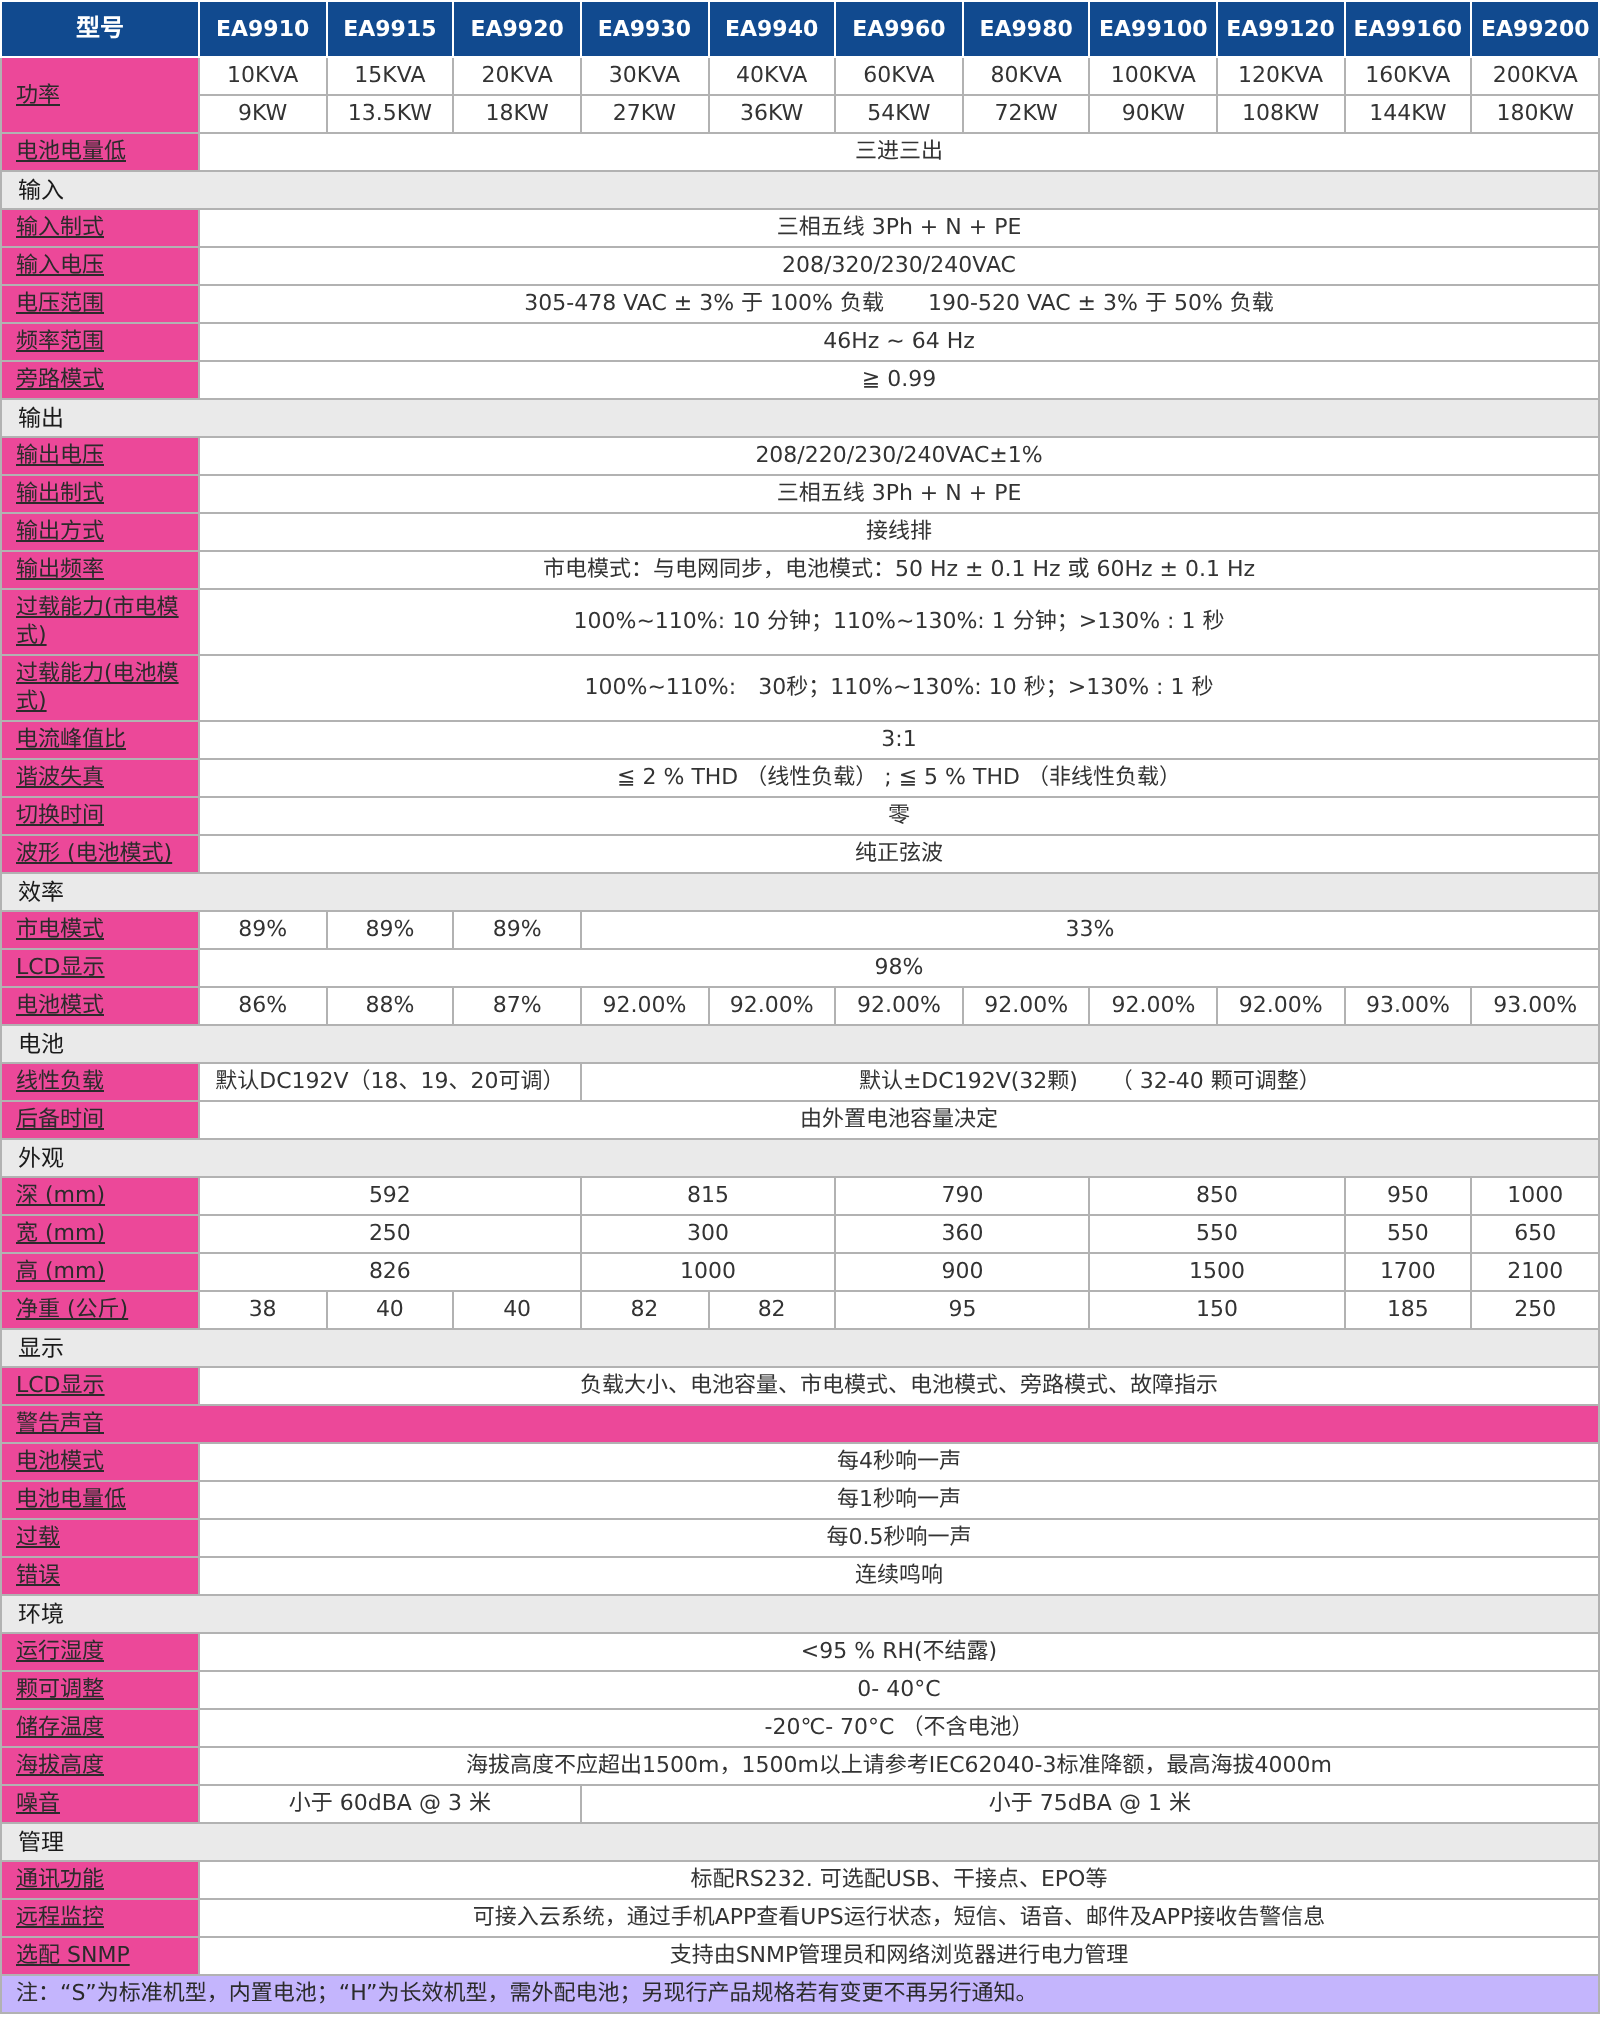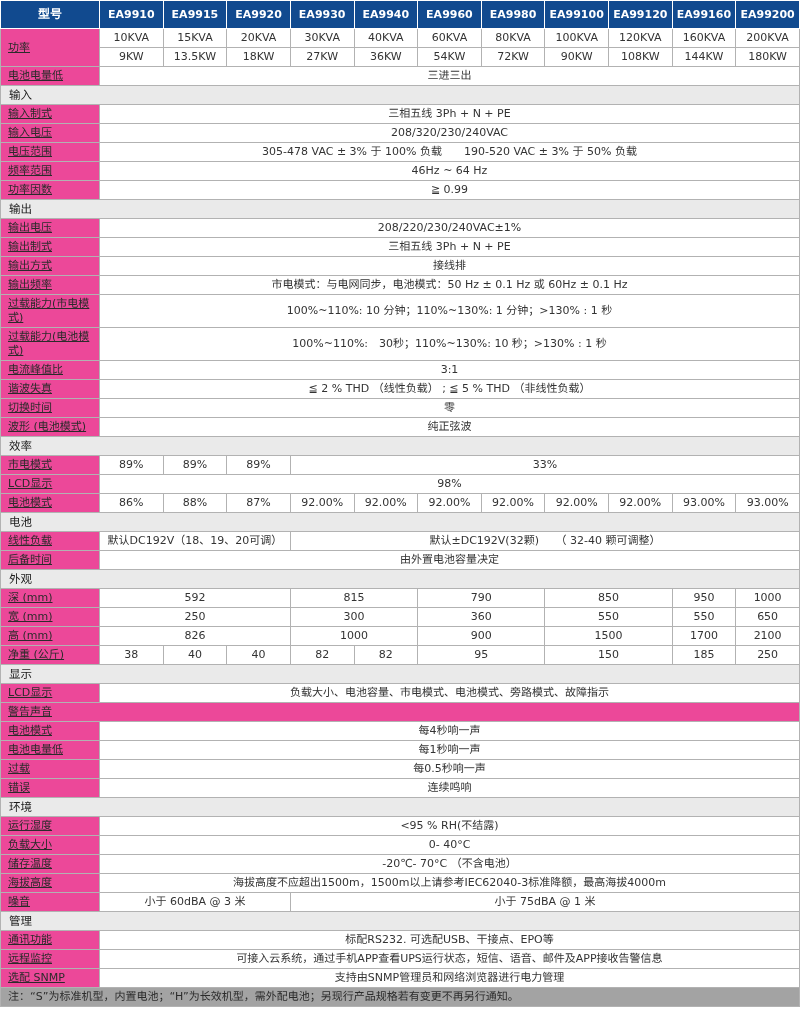--- a/index.html
+++ b/index.html
@@ -46,21 +46,21 @@
   td.section{
     background:var(--section-bg);
     font-weight:normal;text-align:left;padding-left:8px;
     color:#1a1a1a;font-size:11.5px;
   }
   td.label{
     text-align:left;padding-left:7px;background:#ec4899;color:#2b2b2b;text-decoration:underline;
   }
   td.value{background:#ffffff;}
   td.note{
-    text-align:left;padding-left:7px;background:#a3a3a3;color:#2b2b2b;
+    text-align:left;padding-left:7px;background:#c4b5fd;color:#2b2b2b;
   }
 </style>
 </head>
 <body>
 
 <div>
   <table class="spec" id="spec-table">
     <colgroup>
       <col style="width:99px">
       <col>
@@ -134,21 +134,21 @@
         </tr>
         <tr class="h-std">
           <td class="label">电压范围</td>
           <td class="value" colspan="11">305-478 VAC ± 3% 于 100% 负载　　190-520 VAC ± 3% 于 50% 负载</td>
         </tr>
         <tr class="h-std">
           <td class="label">频率范围</td>
           <td class="value" colspan="11">46Hz ~ 64 Hz</td>
         </tr>
         <tr class="h-std">
-          <td class="label">功率因数</td>
+          <td class="label">旁路模式</td>
           <td class="value" colspan="11">≧ 0.99</td>
         </tr>
         <tr class="h-std">
           <td class="section" colspan="12">输出</td>
         </tr>
         <tr class="h-std">
           <td class="label">输出电压</td>
           <td class="value" colspan="11">208/220/230/240VAC±1%</td>
         </tr>
         <tr class="h-std">
@@ -296,21 +296,21 @@
           <td class="value" colspan="11">连续鸣响</td>
         </tr>
         <tr class="h-std">
           <td class="section" colspan="12">环境</td>
         </tr>
         <tr class="h-std">
           <td class="label">运行湿度</td>
           <td class="value" colspan="11">&lt;95 % RH(不结露)</td>
         </tr>
         <tr class="h-std">
-          <td class="label">负载大小</td>
+          <td class="label">颗可调整</td>
           <td class="value" colspan="11">0- 40°C</td>
         </tr>
         <tr class="h-std">
           <td class="label">储存温度</td>
           <td class="value" colspan="11">-20℃- 70°C （不含电池）</td>
         </tr>
         <tr class="h-std">
           <td class="label">海拔高度</td>
           <td class="value" colspan="11">海拔高度不应超出1500m，1500m以上请参考IEC62040-3标准降额，最高海拔4000m</td>
         </tr>

